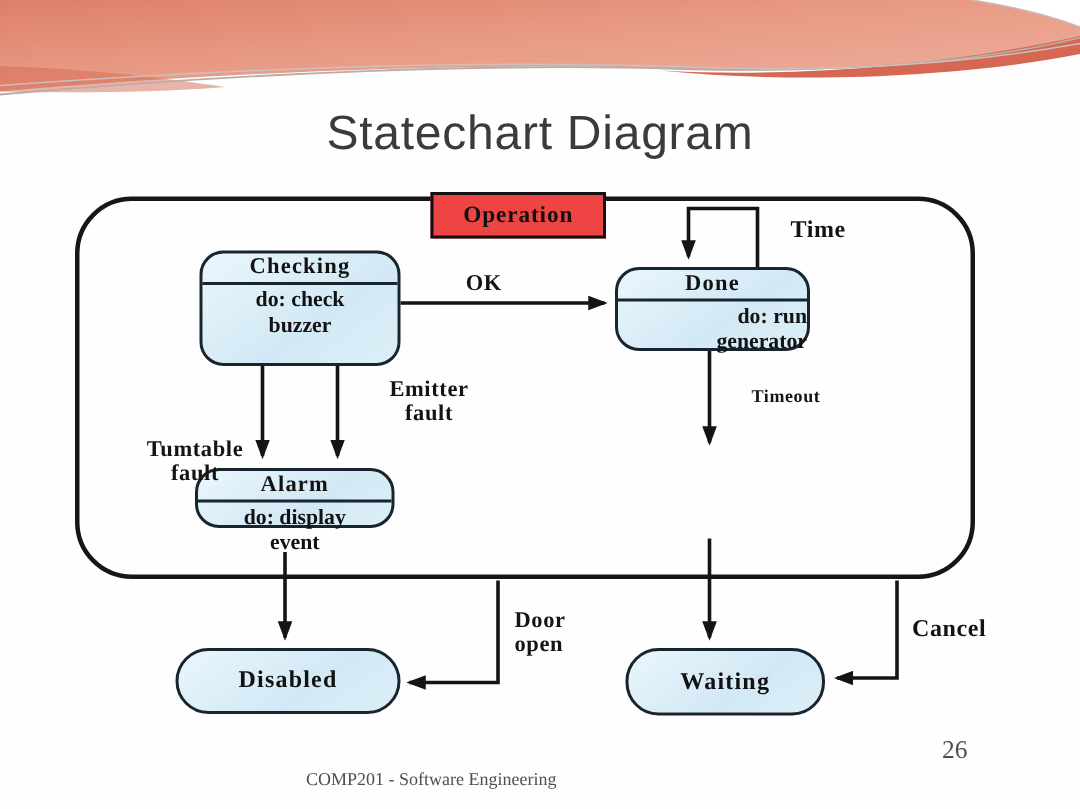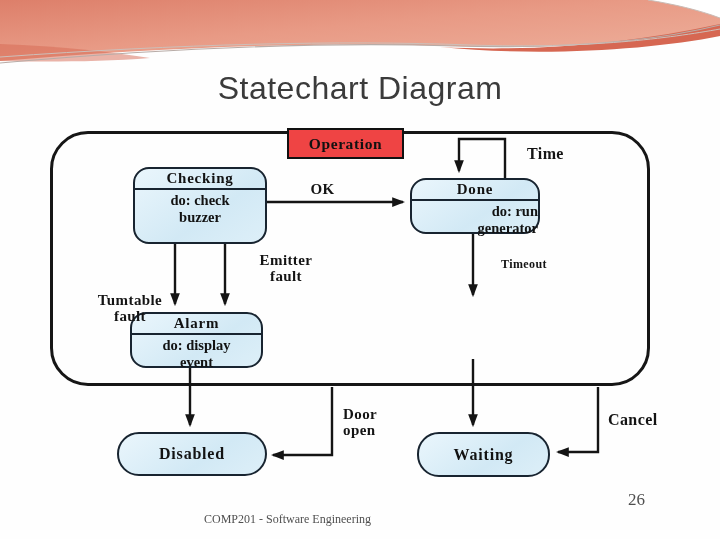--- a/index.html
+++ b/index.html
@@ -117,21 +117,21 @@
   </div>
 
   <div class="state align-left" style="left:410px;top:178px;width:130px;height:56px;">
     <div class="title">Done</div>
     <div class="body">
       <span class="ln" style="padding-left:8px;">do: run</span>
       <span class="ln" style="padding-left:36px;">generator</span>
     </div>
   </div>
 
-  <div class="state" style="left:130px;top:312px;width:133px;height:56px;">
+  <div class="state" style="left:130px;top:312px;width:133px;height:40px;">
     <div class="title">Alarm</div>
     <div class="body">
       <span class="ln">do: display</span>
       <span class="ln">event</span>
     </div>
   </div>
 
 
   <div class="sstate" style="left:117px;top:432px;width:150px;height:44px;">Disabled</div>
   <div class="sstate" style="left:417px;top:432px;width:133px;height:45px;">Waiting</div>

